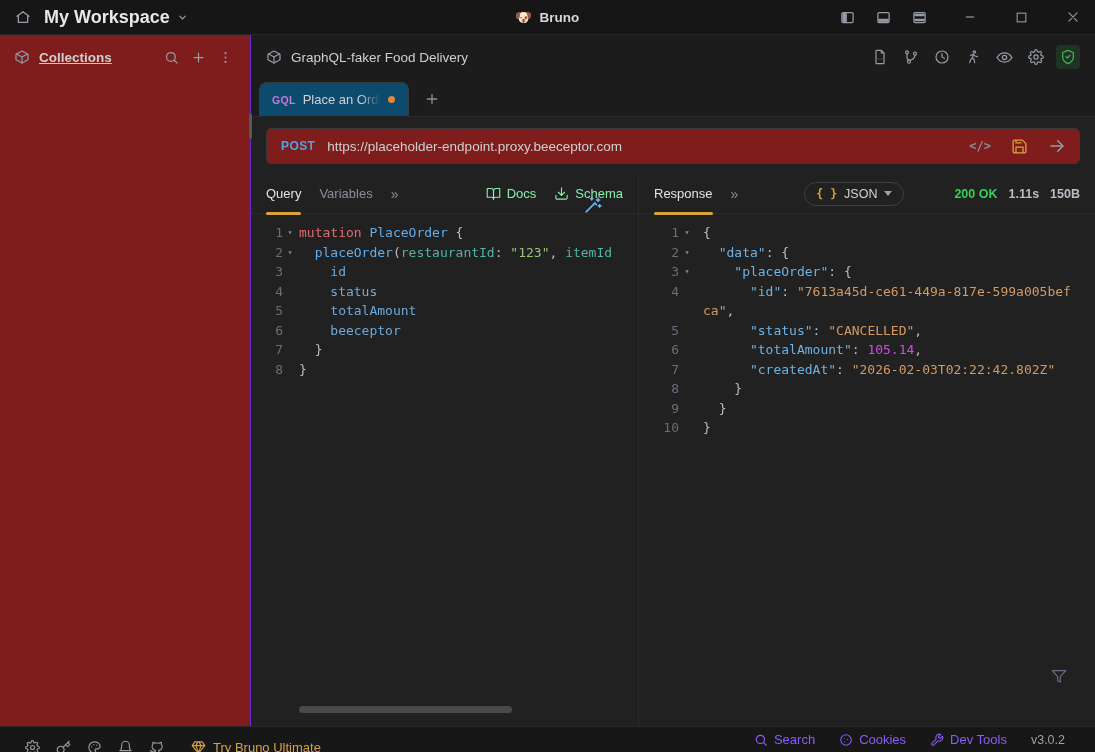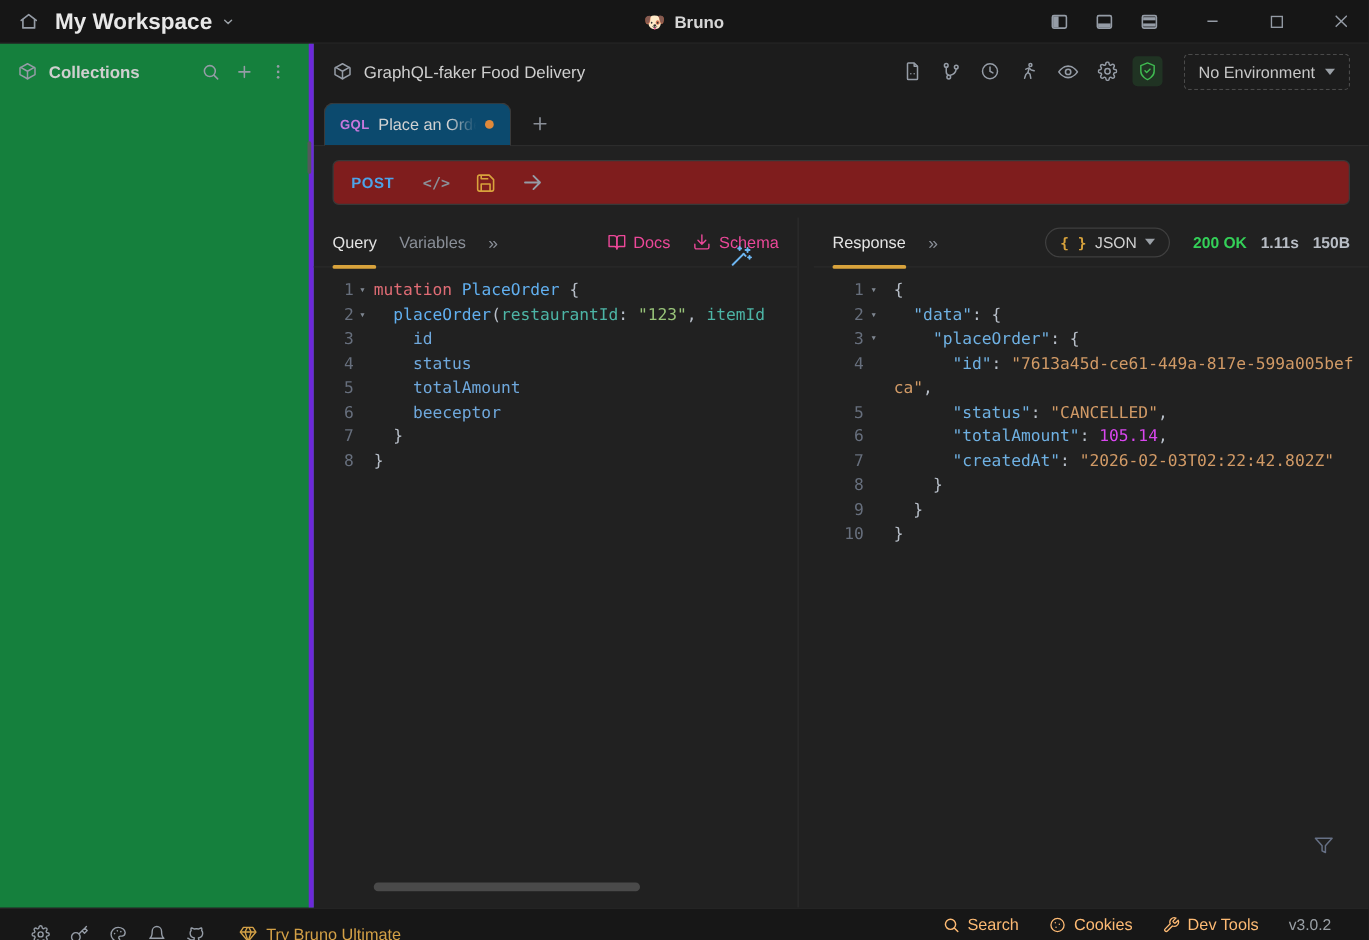--- a/index.html
+++ b/index.html
@@ -13,21 +13,21 @@
   .titlebar { height:35px; background:#161616; display:flex; align-items:center; border-bottom:1px solid #262626; padding:0 12px; position:relative; }
   .tb-left { display:flex; align-items:center; gap:10px; }
   .workspace { display:flex; align-items:center; gap:7px; color:#e8e8e8; font-weight:700; font-size:18px; cursor:pointer; }
   .tb-center { position:absolute; left:0; right:0; display:flex; justify-content:center; align-items:center; gap:7px; color:#d6d6d6; font-weight:700; font-size:13.5px; pointer-events:none; }
   .tb-right { margin-left:auto; display:flex; align-items:center; gap:16px; }
   .win-group { display:flex; gap:15px; margin-right:14px; }
   .winctl { display:flex; gap:32px; }
 
   
   .app { display:flex; height:691px; }
-  .sidebar { width:251px; background:#15803d; border-right:4px solid #6d28d9; display:flex; flex-direction:column; position:relative; }
+  .sidebar { width:251px; background:#7f1d1d; border-right:1px solid #6d28d9; display:flex; flex-direction:column; position:relative;text-decoration:underline; }
   .sidebar-header { height:44px; display:flex; align-items:center; gap:9px; padding:0 14px; }
   .sidebar-title { color:#cfcfcf; font-weight:700; font-size:13.5px; }
   .sidebar-actions { margin-left:auto; display:flex; gap:6px; align-items:center; }
   .resize-notch { position:absolute; right:-2px; top:78px; width:3px; height:26px; border-radius:2px; background:#55585c; }
 
   .main { flex:1; display:flex; flex-direction:column; background:#212121; min-width:0; }
 
   
   .coll-header { height:44px; display:flex; align-items:center; gap:9px; padding:0 15px; background:#1c1c1c; }
   .coll-name { color:#cfcfcf; font-size:13.5px; }
@@ -48,34 +48,34 @@
   
   .url-row { padding:11px 15px 10px; }
   .url-bar { height:36px; border:1px solid #383838; background:#7f1d1d; border-radius:5px; display:flex; align-items:center; padding:0 10px 0 14px; }
   .method { color:#4da3e8; font-weight:700; font-size:12px; letter-spacing:.4px; margin-right:12px; }
   .url-text { color:#cfcfcf; font-size:13.5px; flex:1; white-space:nowrap; overflow:hidden; }
   .url-actions { display:flex; align-items:center; gap:14px; margin-left:8px; }
   .code-toggle { font-family:"DejaVu Sans Mono", monospace; color:#8a8f98; font-size:12px; font-weight:700; }
   .save-btn { color:#d9a33c; }
 
   
-  .panes { flex:1; display:flex; min-height:0; position:relative;gap:12px; }
+  .panes { flex:1; display:flex; min-height:0; position:relative; }
   .pane-left { width:388px; border-right:1px solid #2c2c2c; display:flex; flex-direction:column; position:relative; }
   .pane-right { flex:1; display:flex; flex-direction:column; position:relative; min-width:0; }
   .pane-header { height:40px; display:flex; align-items:center; padding:0 15px; border-bottom:1px solid #2a2a2a; gap:18px; flex:none; }
   .ptab { position:relative; height:40px; display:flex; align-items:center; color:#8a8f98; cursor:pointer; font-size:13px; }
   .ptab.active { color:#e4e4e4; }
   .ptab.active::after { content:""; position:absolute; left:0; right:0; bottom:-1px; height:2.5px; background:#d9a33c; border-radius:2px; }
   .chev2 { color:#8a8f98; font-size:14px; cursor:pointer; }
   .ph-spacer { flex:1; }
-  .ph-action { display:flex; align-items:center; gap:6px; color:#ec4899; cursor:pointer; font-size:13px; }
+  .ph-action { display:flex; align-items:center; gap:6px; color:#86efac; cursor:pointer; font-size:13px; }
   .fmt-pill { display:flex; align-items:center; gap:7px; border:1px solid #3f3f3f; border-radius:12px; padding:4px 11px; cursor:pointer; }
   .braces { color:#d9a33c; font-family:"DejaVu Sans Mono", monospace; font-size:11.5px; font-weight:700; }
   .fmt-label { color:#d2d2d2; font-size:12.5px; }
-  .resp-meta { display:flex; align-items:flex-start; gap:11px; font-size:12.5px; font-weight:700; }
+  .resp-meta { display:flex; align-items:flex-start; gap:11px; font-size:12.5px; font-weight:700;margin-left:32px; }
   .status-ok { color:#34d058; }
   .meta-dim { color:#b9bec6; font-weight:400; }
 
   
   .code-area { flex:1; position:relative; overflow:hidden; padding-top:9px; font-family:"DejaVu Sans Mono", monospace; font-size:13px; }
   .code-line { display:flex; line-height:19.5px; white-space:pre; }
   .ln { color:#676f7d; text-align:right; flex:none; }
   .fold { flex:none; text-align:center; color:#7f8791; font-size:8.5px; line-height:19.5px; }
   .query-ed .ln { width:32px; }
   .query-ed .fold { width:14px; }
@@ -96,21 +96,21 @@
 
   .prettify { position:absolute; top:22px; right:36px; color:#6db6f2; cursor:pointer; }
   .hscroll { position:absolute; bottom:13px; left:48px; width:213px; height:7px; border-radius:4px; background:#4a4a4a; cursor:pointer; }
   .filter-btn { position:absolute; bottom:42px; right:28px; color:#667085; cursor:pointer; }
 
   
   .statusbar { height:26px; background:#171717; border-top:1px solid #2a2a2a; display:flex; align-items:center; padding:0 30px 0 22px; gap:10px; }
   .sb-left { display:flex; align-items:center; gap:10px;margin-top:16px; }
   .upgrade { display:flex; align-items:center; gap:7px; color:#d4a147; margin-left:14px; cursor:pointer; font-size:13px; }
   .sb-right { margin-left:auto; display:flex; align-items:center; gap:24px; }
-  .sb-item { display:flex; align-items:center; gap:6px; color:#fdba74; cursor:pointer; font-size:13px; }
+  .sb-item { display:flex; align-items:center; gap:6px; color:#8b5cf6; cursor:pointer; font-size:13px; }
   .sb-version { color:#9aa0a6; font-size:12.5px; }
 </style>
 </head>
 <body>
 
 <div class="titlebar">
   <div class="tb-left">
     <button class="ib">
       <span>
         <svg width="16" height="16" viewBox="0 0 24 24" fill="none" stroke="currentColor" stroke-width="2" stroke-linecap="round" stroke-linejoin="round">
@@ -294,24 +294,20 @@
             </span>
         </button>
         <button class="ib safe-badge">
           <span>
               <svg width="16" height="16" viewBox="0 0 24 24" fill="none" stroke="currentColor" stroke-width="1.8" stroke-linecap="round" stroke-linejoin="round">
                 <path d="M12 22s8-3.2 8-10V5.2L12 2 4 5.2V12c0 6.8 8 10 8 10z"></path>
                 <path d="M9 11.5l2 2 4-4"></path>
               </svg>
             </span>
         </button>
-        <div class="env-select">
-          <span>No Environment</span>
-          <span class="caret"></span>
-        </div>
       </div>
     </div>
 
     <div class="tab-strip">
       <div class="req-tab">
         <span class="tab-method">GQL</span>
         <span class="tab-label">Place an Order</span>
         <span class="dirty-dot"></span>
       </div>
       <button class="ib new-tab">
@@ -319,20 +315,21 @@
             <svg width="16" height="16" viewBox="0 0 24 24" fill="none" stroke="currentColor" stroke-width="2" stroke-linecap="round">
               <path d="M12 5v14M5 12h14"></path>
             </svg>
           </span>
       </button>
     </div>
 
     <div class="url-row">
       <div class="url-bar">
         <span class="method">POST</span>
+        <div class="url-text">https://placeholder-endpoint.proxy.beeceptor.com</div>
         <div class="url-actions">
           <button class="ib code-toggle">
             <span>&lt;/&gt;</span>
           </button>
           <button class="ib save-btn">
             <span>
                 <svg width="17" height="17" viewBox="0 0 24 24" fill="none" stroke="currentColor" stroke-width="1.8" stroke-linejoin="round">
                   <path d="M19 21H5a2 2 0 0 1-2-2V5a2 2 0 0 1 2-2h11l5 5v11a2 2 0 0 1-2 2z"></path>
                   <path d="M17 21v-8H7v8M7 3v4h8"></path>
                 </svg>

